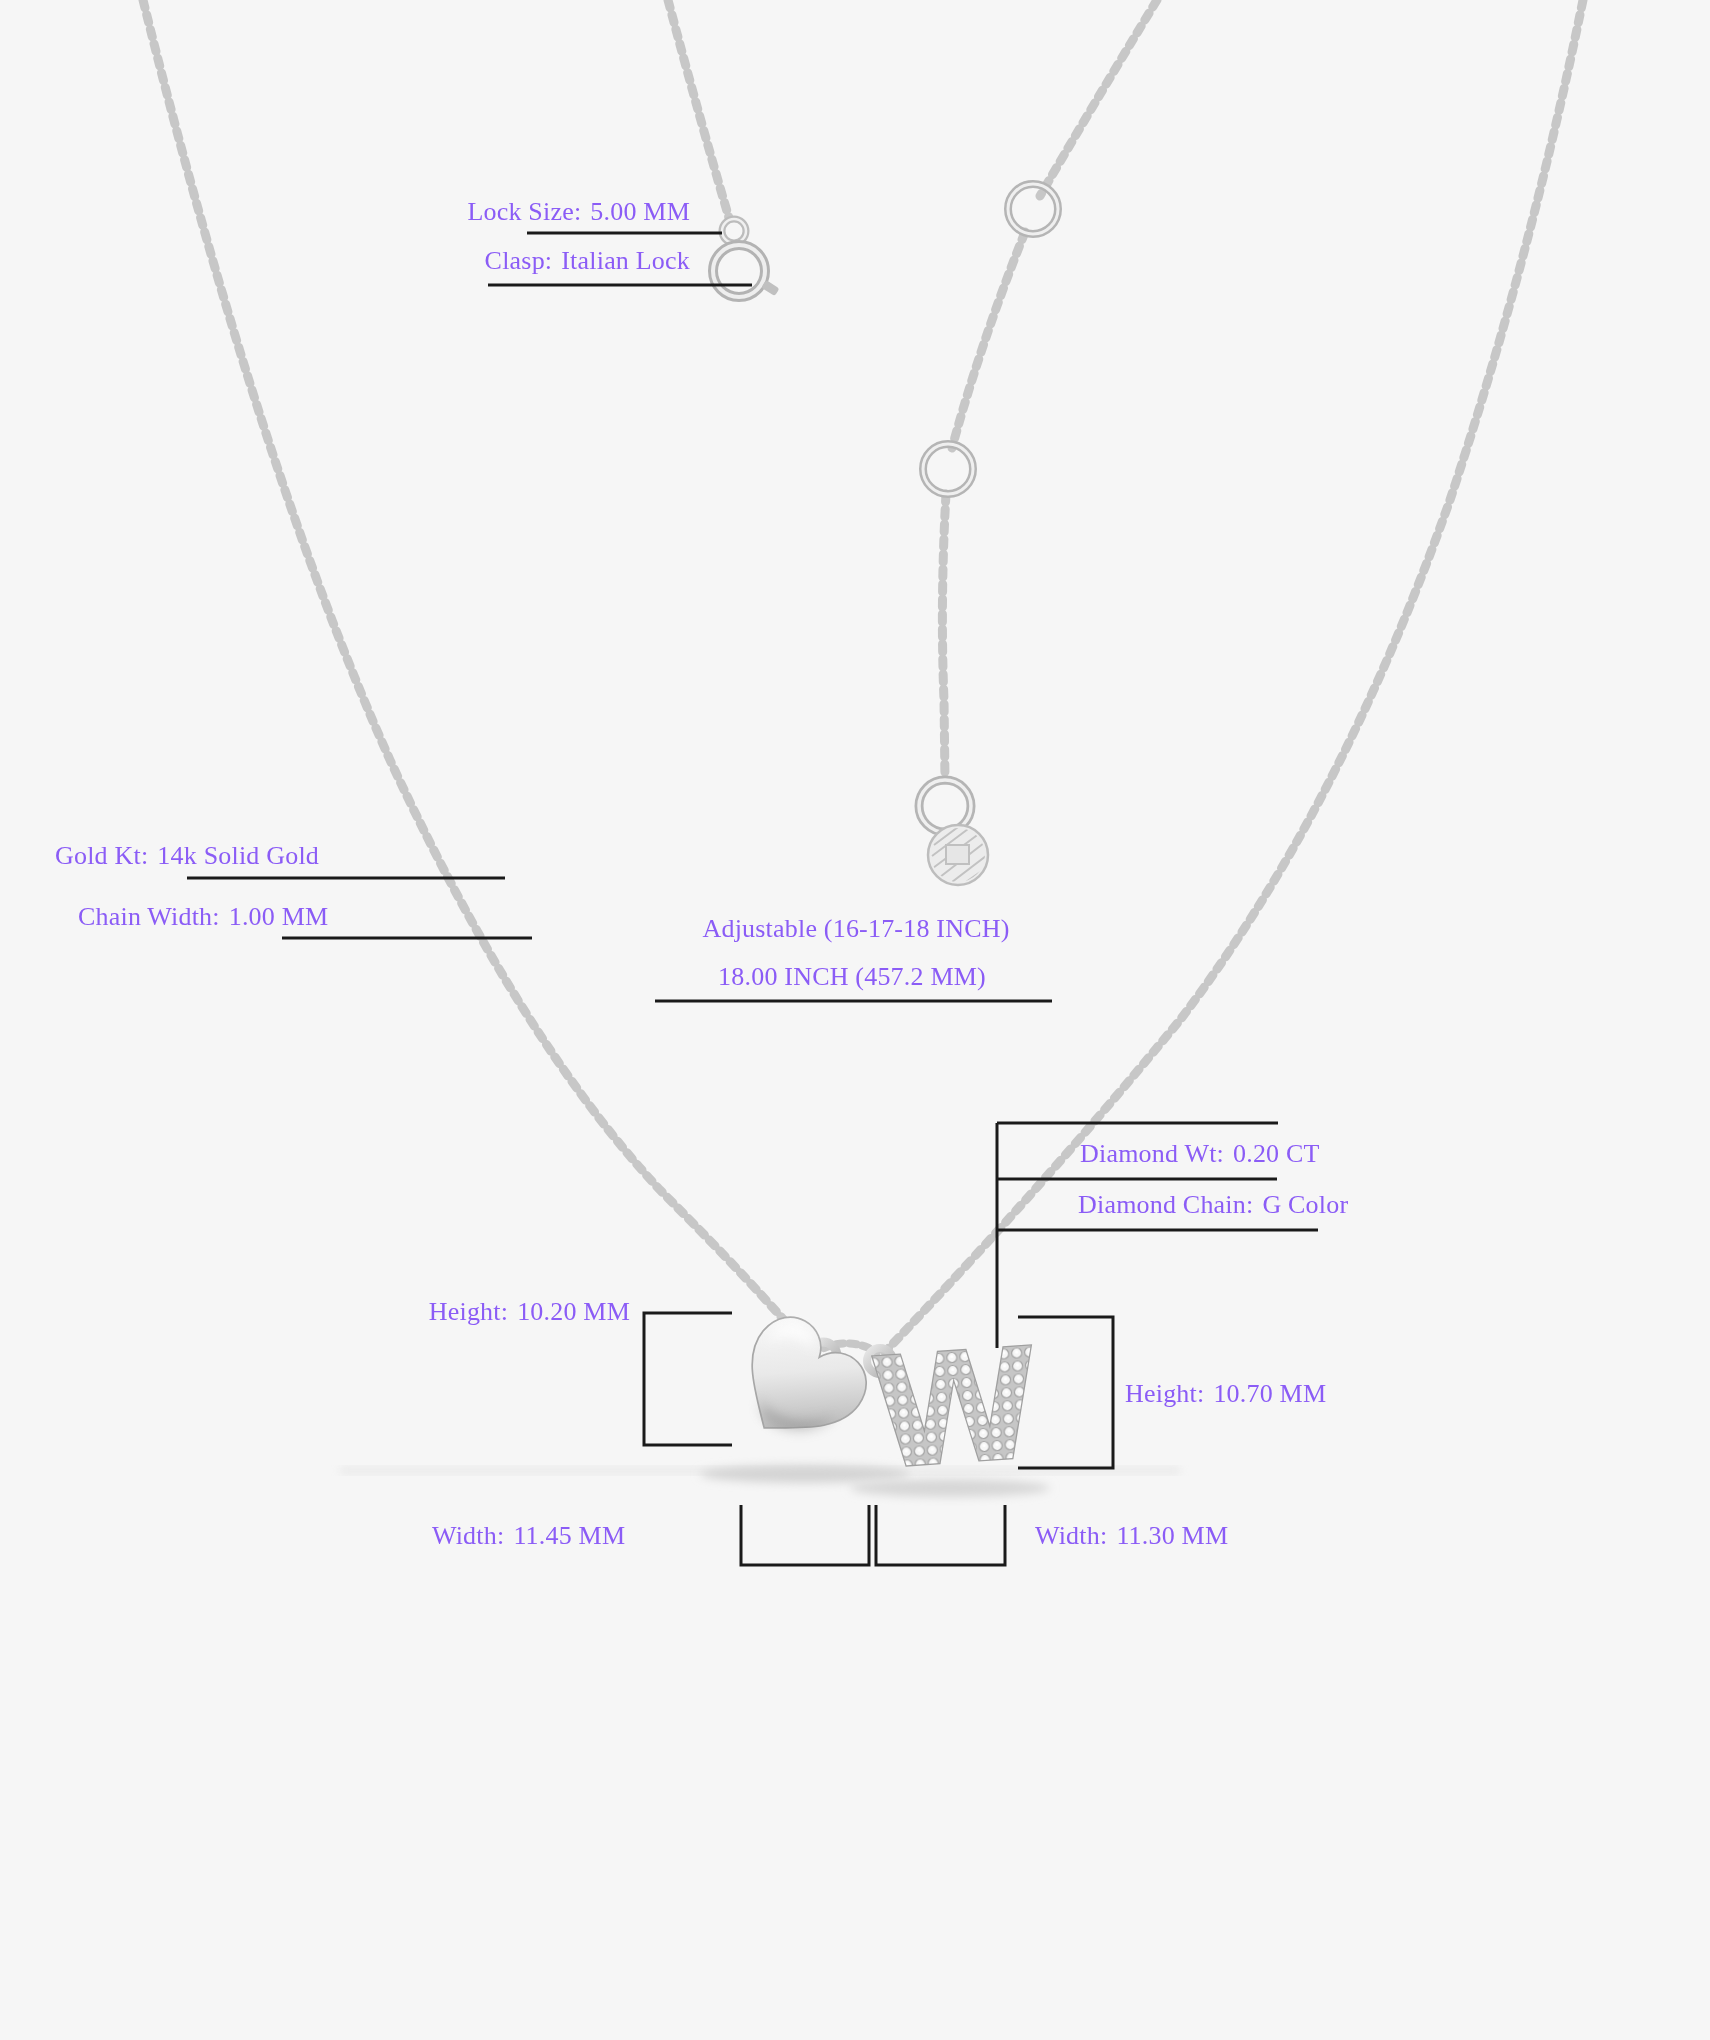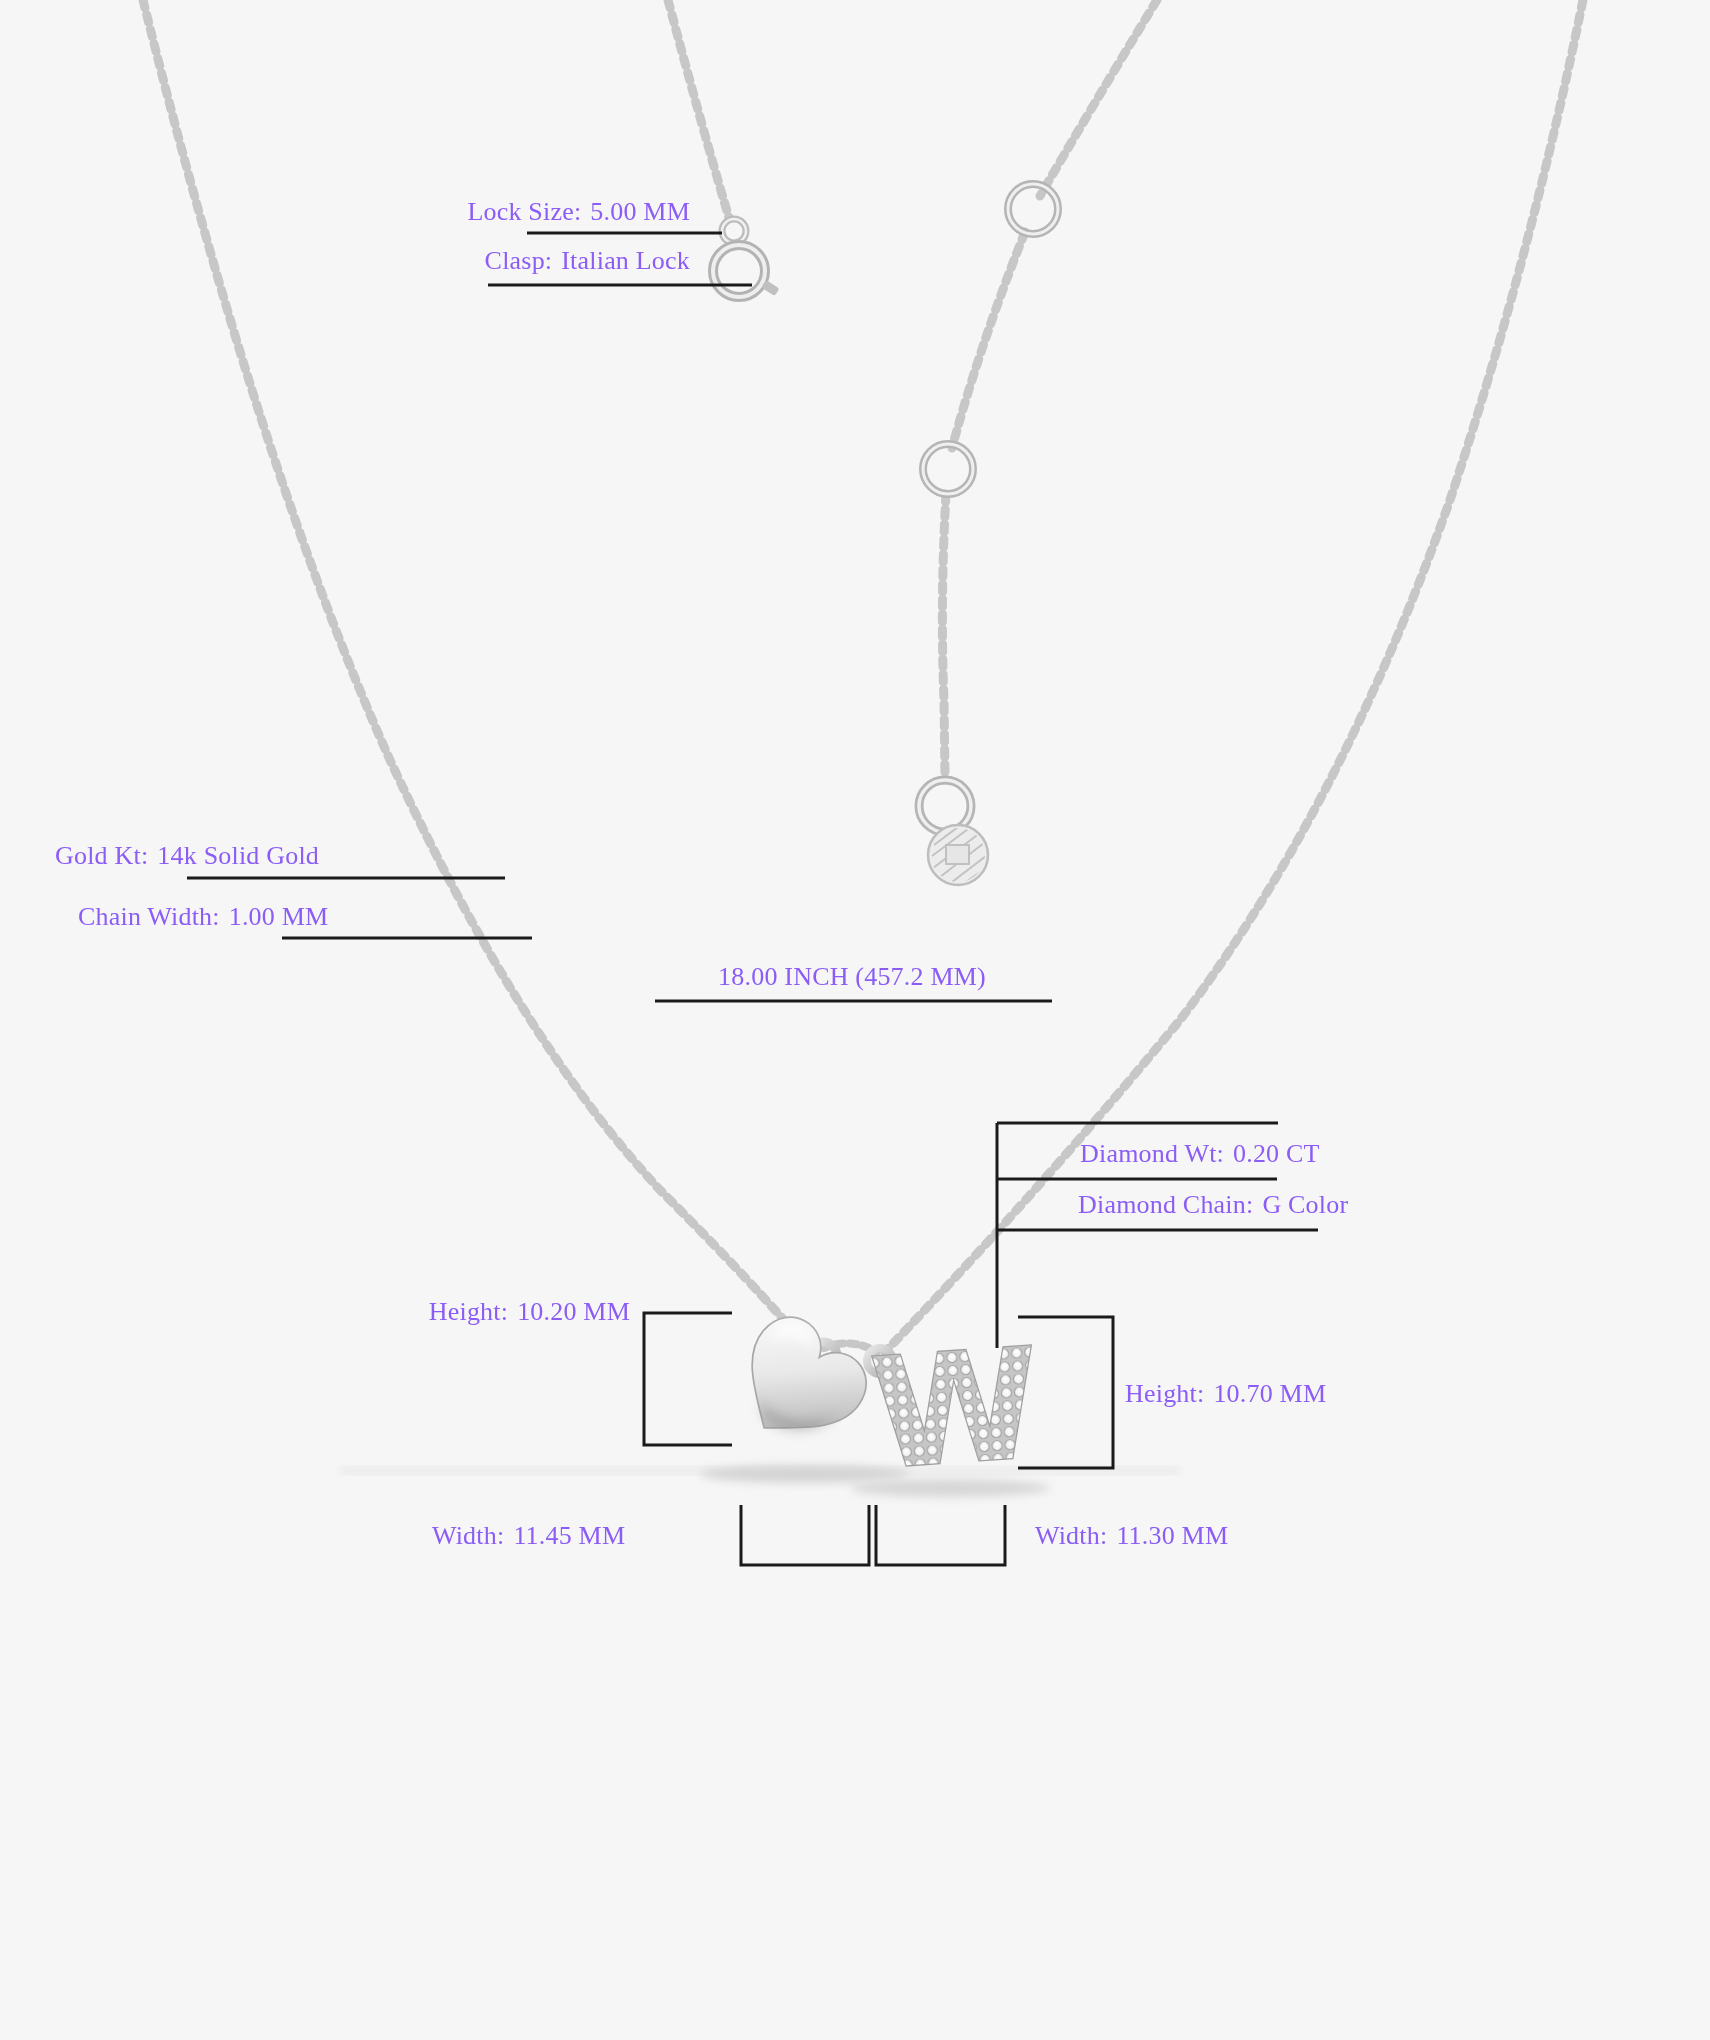--- a/index.html
+++ b/index.html
@@ -141,20 +141,23 @@
   </div>
 
   <div class="ann" style="left:55px;top:841px;text-align:center;">
     <span class="lbl">Gold Kt:</span><span>14k Solid Gold</span>
   </div>
 
   <div class="ann" style="left:78px;top:902px;">
     <span class="lbl">Chain Width:</span><span>1.00 MM</span>
   </div>
 
+  <div class="ann c" style="left:856px;top:914px;">
+    <span>Adjustable (16-17-18 INCH)</span>
+  </div>
   <div class="ann c" style="left:852px;top:962px;text-align:right;">
     <span>18.00 INCH (457.2 MM)</span>
   </div>
 
 
   <div class="ann" style="left:1080px;top:1139px;">
     <span class="lbl">Diamond Wt:</span><span>0.20 CT</span>
   </div>
 
   <div class="ann" style="left:1078px;top:1190px;">

